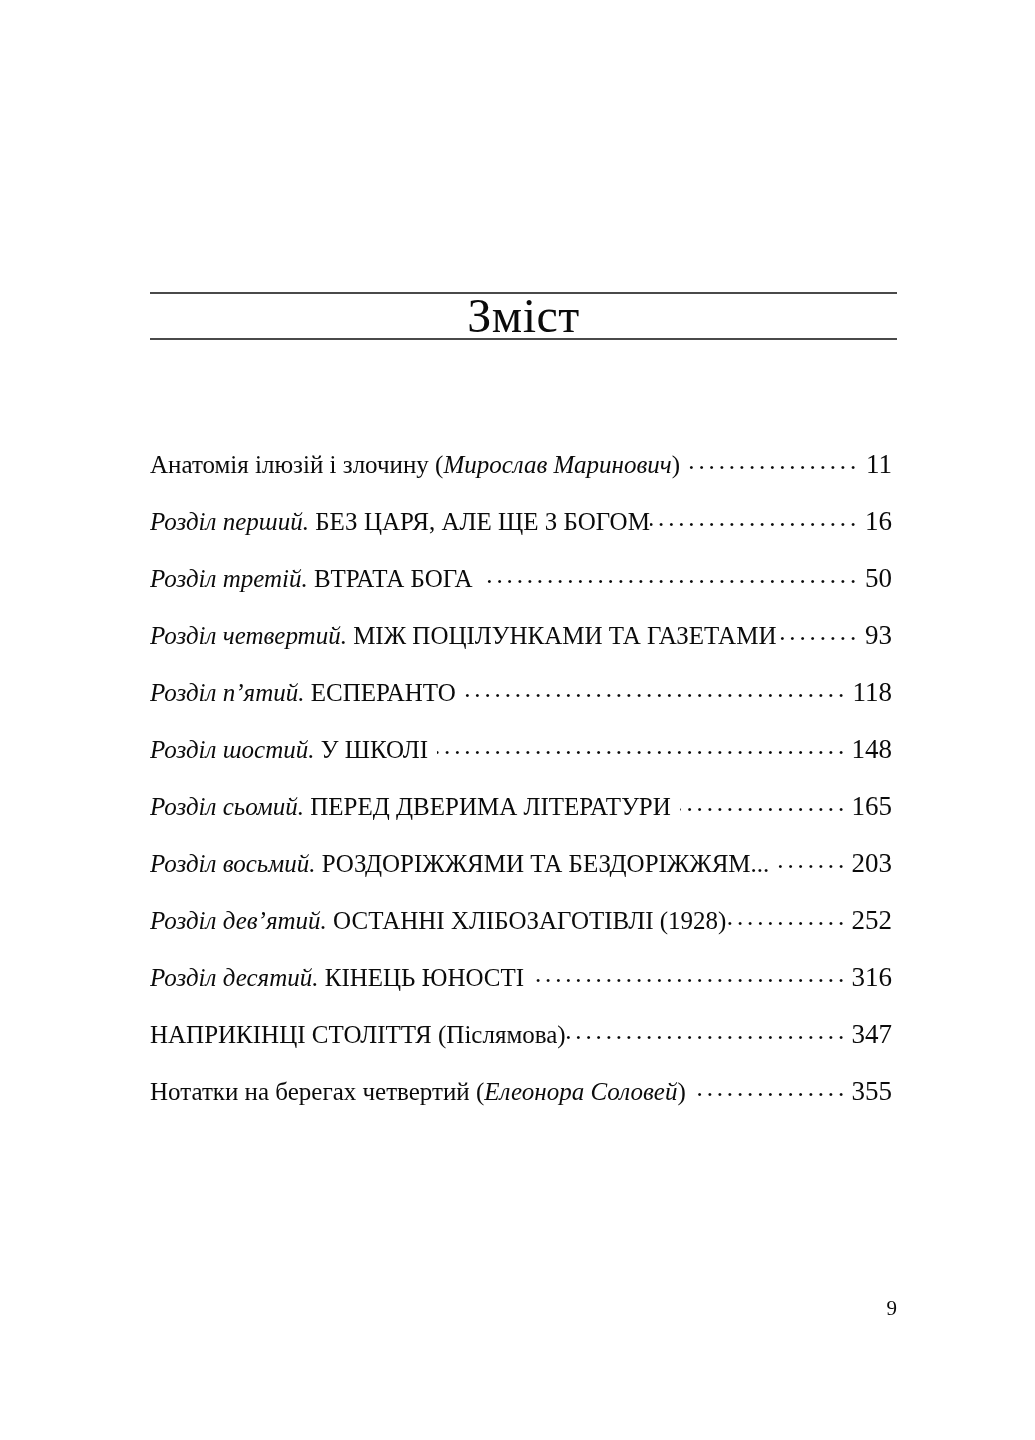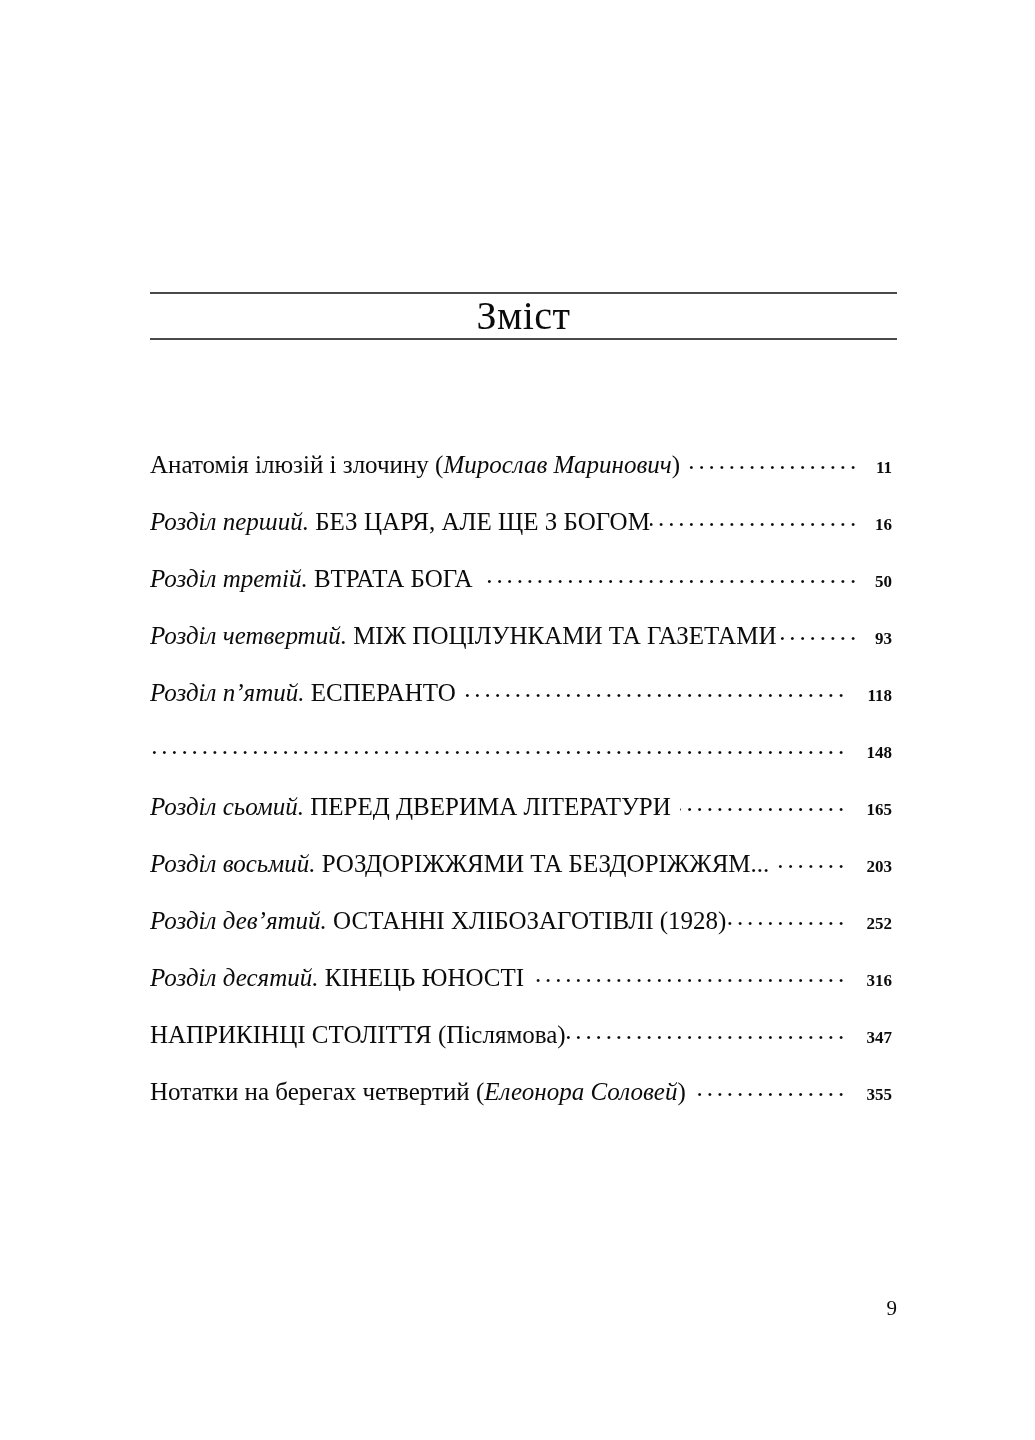--- a/index.html
+++ b/index.html
@@ -40,21 +40,21 @@
   .rule.bottom {
     border-top: 2px solid #4a4a4a;
   }
   .title-row {
     height: 44px;
     display: flex;
     align-items: center;
     justify-content: center;
   }
   .doc-title {
-    font-size: 40px;
+    font-size: 48px;
     line-height: 1;
     font-weight: 400;
     letter-spacing: 0.5px;
     color: #0b0b0b;
     font-family: "Liberation Serif", "DejaVu Serif", serif;
   }
 
   
   .toc {
     position: absolute;
@@ -94,22 +94,21 @@
     bottom: 0;
     white-space: nowrap;
     letter-spacing: -1.2px;
     font-size: 25px;
     line-height: 1;
     color: #0b0b0b;
   }
   .entry-page {
     flex: 0 0 auto;
     text-align: right;
-    font-size: 17px;
-    font-weight: bold;
+    font-size: 27px;
   }
   
   .entry-page.two {
     min-width: 34px;
     padding-left: 3px;
   }
   .entry-page.three {
     min-width: 49px;
     padding-left: 0;
   }
@@ -160,20 +159,21 @@
         <span class="entry-label gap-none"><span class="ital">Розділ четвертий.</span><span> МІЖ ПОЦІЛУНКАМИ ТА ГАЗЕТАМИ</span></span>
         <span class="leader"></span>
         <span class="entry-page two">93</span>
       </div>
       <div class="toc-entry">
         <span class="entry-label gap-wide"><span class="ital">Розділ п’ятий.</span><span> ЕСПЕРАНТО</span></span>
         <span class="leader"></span>
         <span class="entry-page three">118</span>
       </div>
       <div class="toc-entry">
+        <span class="entry-label gap-wide"><span class="ital">Розділ шостий.</span><span> У ШКОЛІ</span></span>
         <span class="leader"></span>
         <span class="entry-page three">148</span>
       </div>
       <div class="toc-entry">
         <span class="entry-label gap-wide"><span class="ital">Розділ сьомий.</span><span> ПЕРЕД ДВЕРИМА ЛІТЕРАТУРИ</span></span>
         <span class="leader"></span>
         <span class="entry-page three">165</span>
       </div>
       <div class="toc-entry">
         <span class="entry-label gap-wide"><span class="ital">Розділ восьмий.</span><span> РОЗДОРІЖЖЯМИ ТА БЕЗДОРІЖЖЯМ...</span></span>

